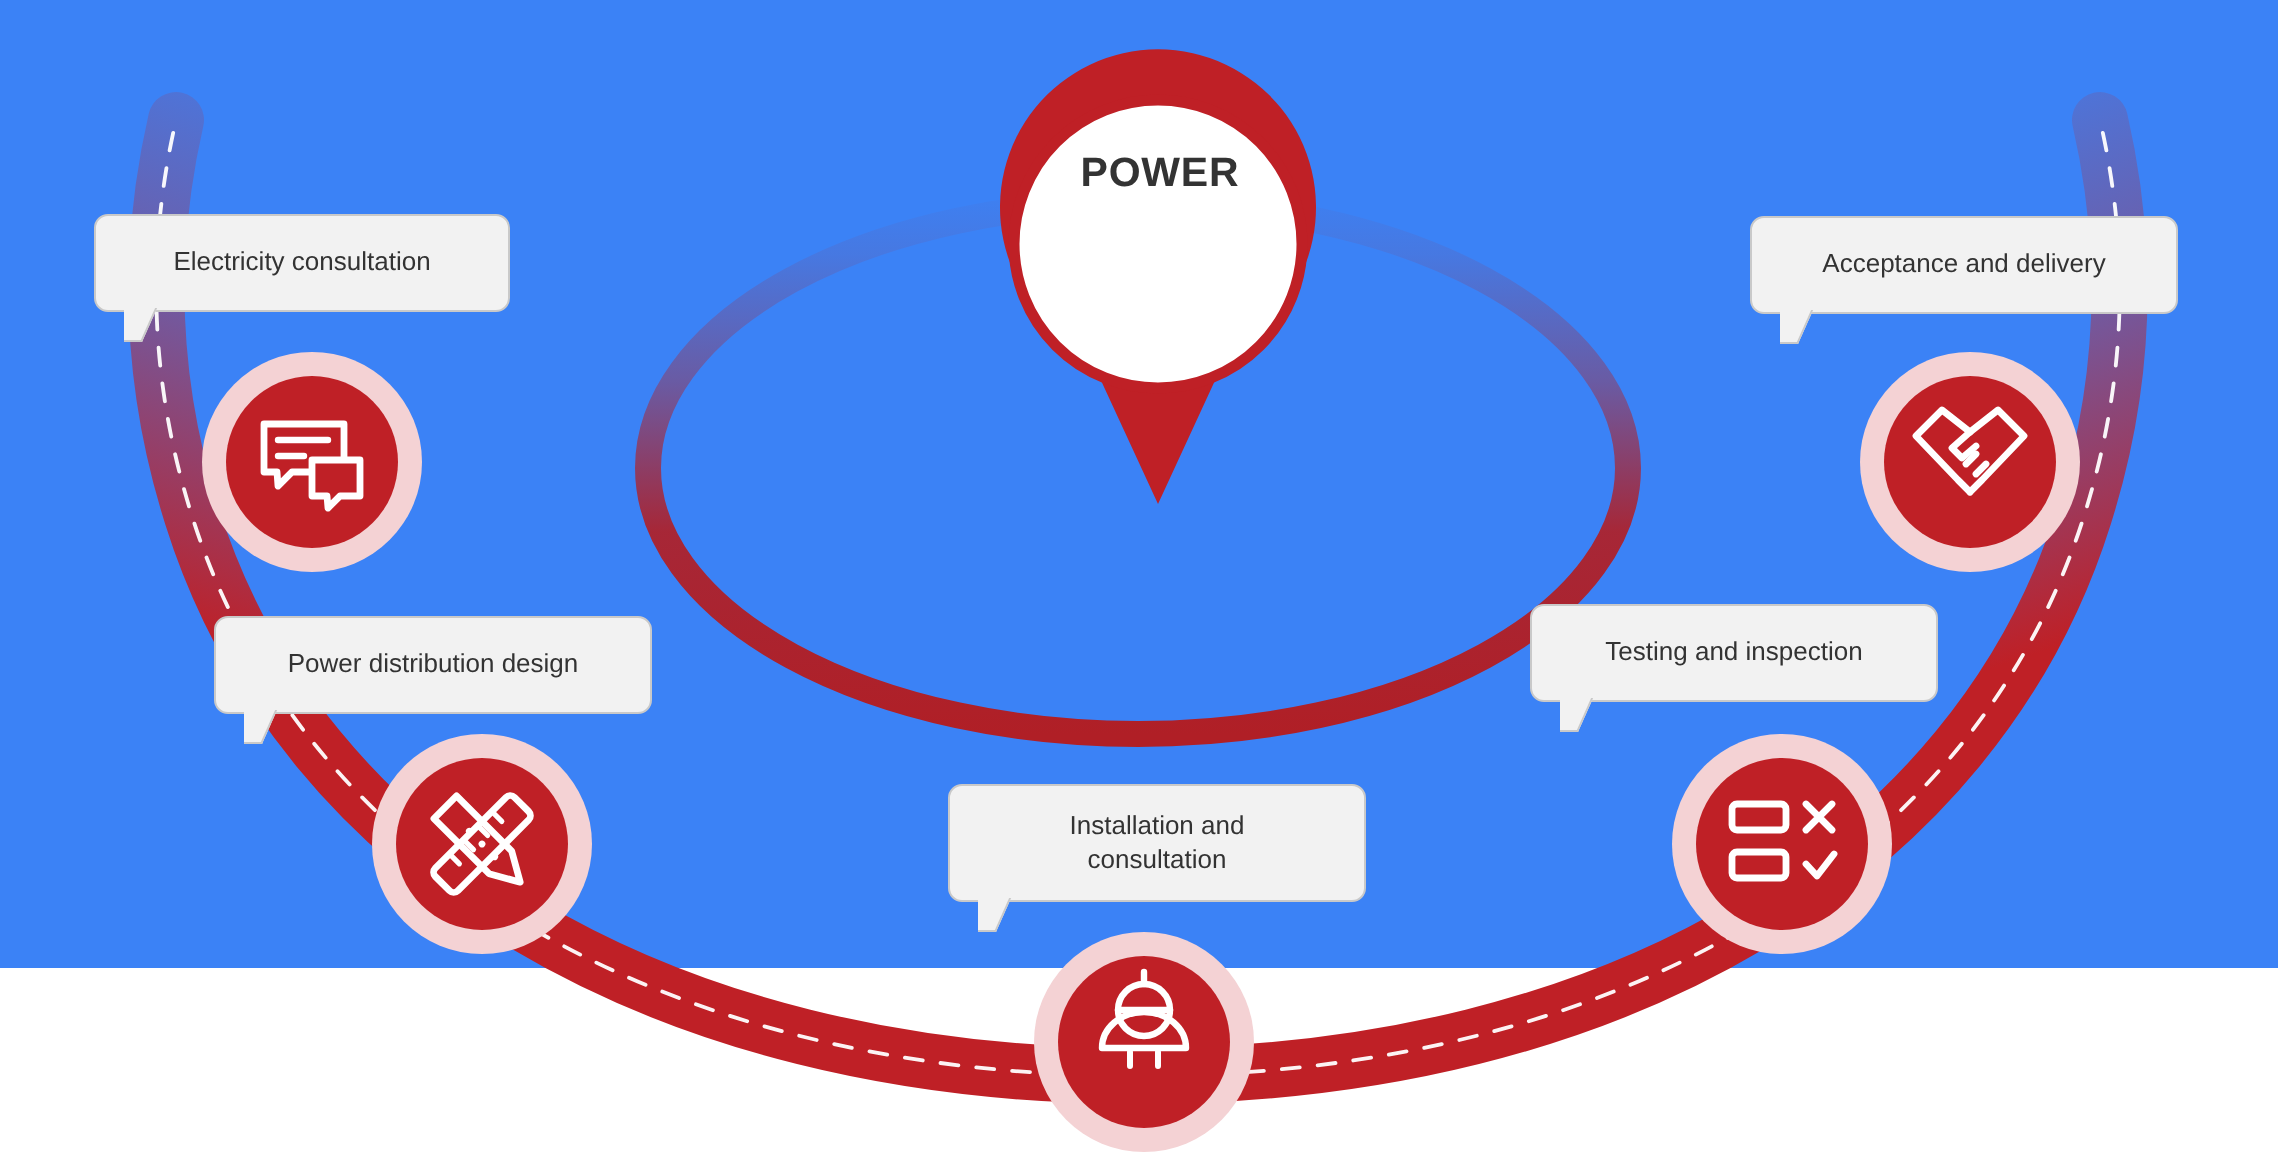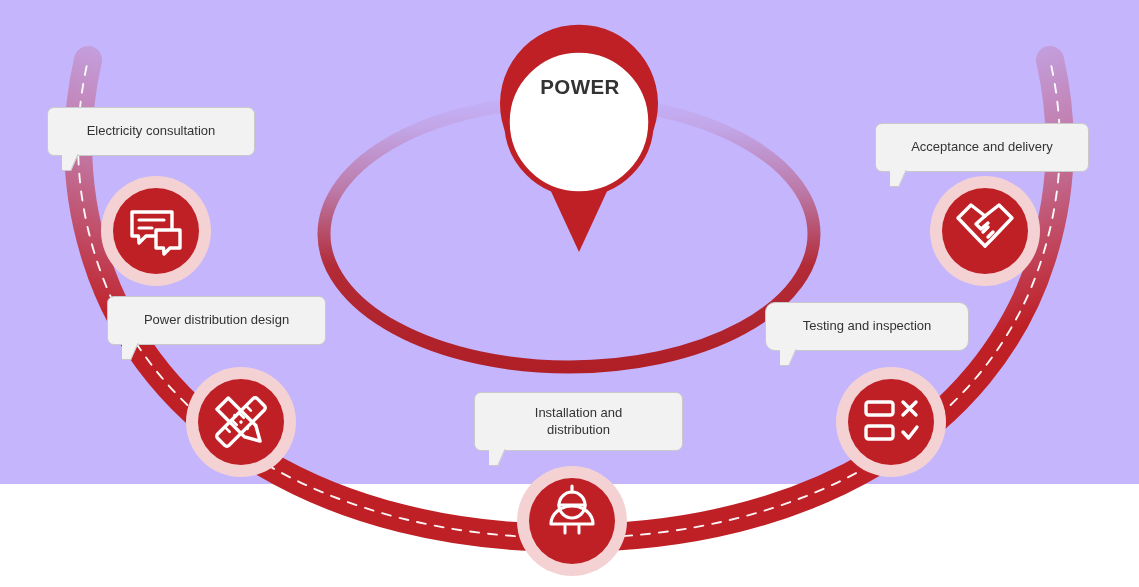--- a/index.html
+++ b/index.html
@@ -5,21 +5,21 @@
   * { box-sizing: border-box; margin: 0; padding: 0; }
   html, body {
     width: 1139px; height: 587px;
     background: #ffffff;
     font-family: "Liberation Sans", sans-serif;
     overflow: hidden;
   }
   #stage {
     position: relative;
     width: 1139px; height: 484px;
-    background: #c4b5fd;
+    background: #3b82f6;
   }
   #art { position: absolute; inset: 0; width: 1139px; height: 587px; }
 
   
   .pin-text {
     position: absolute;
     left: 502px; top: 72px;
     width: 156px;
     text-align: center;
     font-size: 20.5px;
@@ -60,24 +60,24 @@
     background: #f2f2f2;
     border-right: 1px solid #c9c9c9;
     border-bottom: 1px solid #c9c9c9;
     transform: skewX(-24deg);
     transform-origin: top left;
   }
   .tail-l { left: 14px; }
 
   
   #cl-1 { left: 47px;  top: 107px; width: 208px; height: 49px; }
-  #cl-2 { left: 107px; top: 296px; width: 219px; height: 49px; }
+  #cl-2 { left: 107px; top: 308px; width: 219px; height: 49px; }
   #cl-3 { left: 474px; top: 392px; width: 209px; height: 59px; }
-  #cl-4 { left: 765px; top: 302px; width: 204px; height: 49px; border-radius: 10px; }
-  #cl-5 { left: 875px; top: 123px; width: 214px; height: 49px; }
+  #cl-4 { left: 765px; top: 302px; width: 204px; height: 49px; }
+  #cl-5 { left: 875px; top: 108px; width: 214px; height: 49px; }
 </style>
 </head>
 <body>
 
 <div id="stage">
 
   <svg id="art" viewBox="0 0 1139 587">
     <defs>
 
       <linearGradient id="gRoadL" x1="0" y1="1" x2="0.35" y2="0">
@@ -203,21 +203,21 @@
     <span class="tail tail-l"></span>
   </div>
 
   <div class="callout" id="cl-2">
     <span>Power distribution design</span>
     <span class="tail tail-l"></span>
   </div>
 
   <div class="callout" id="cl-3">
     <span>Installation and
-distribution</span>
+consultation</span>
     <span class="tail tail-l"></span>
   </div>
 
   <div class="callout" id="cl-4">
     <span>Testing and inspection</span>
     <span class="tail tail-l"></span>
   </div>
 
   <div class="callout" id="cl-5">
     <span>Acceptance and delivery</span>

